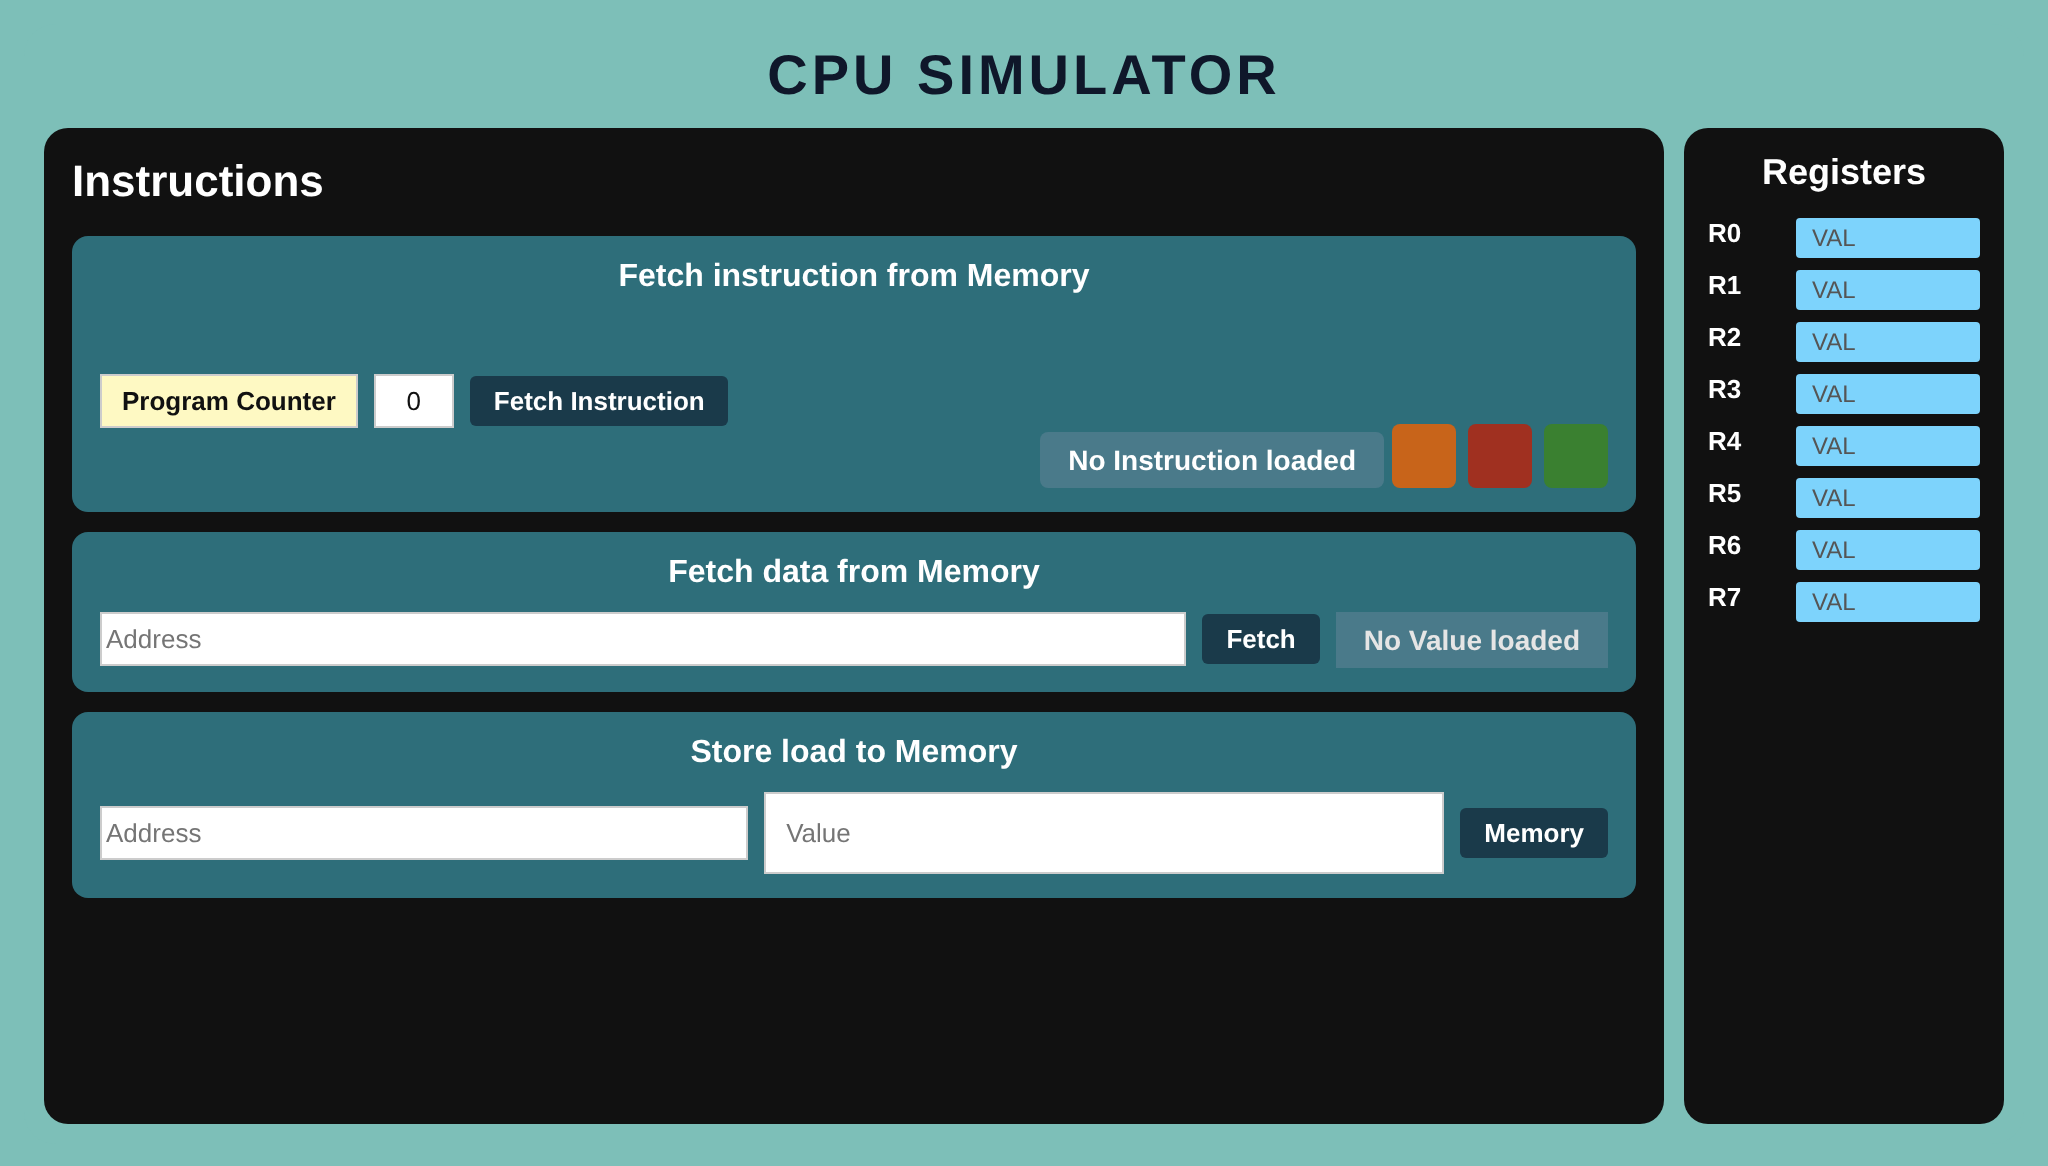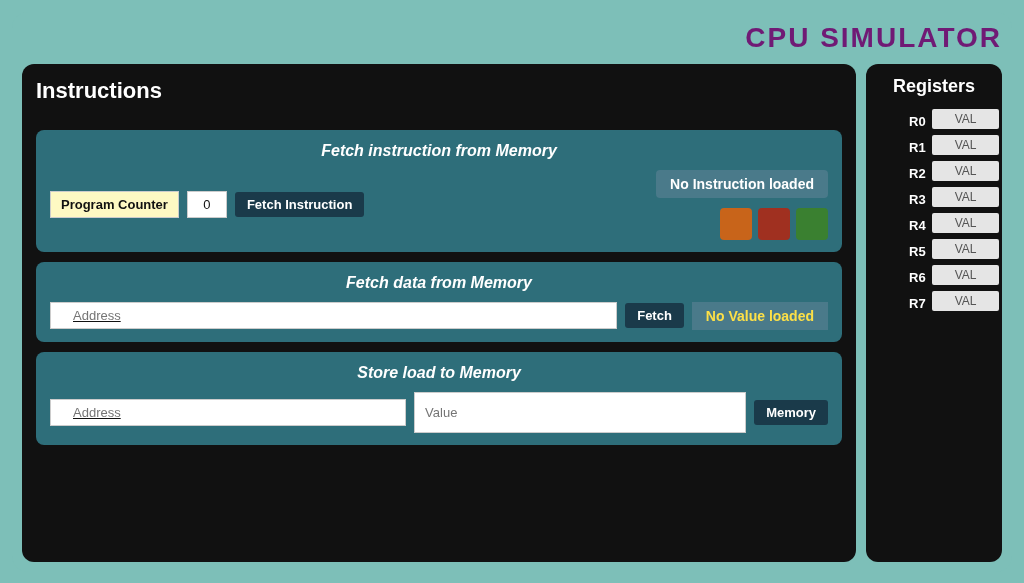--- a/index.html
+++ b/index.html
@@ -15,24 +15,24 @@
     .outer-container {
       background: #7dbfb8;
       width: 1000px;
       height: 560px;
       border-radius: 16px;
       display: flex;
       flex-direction: column;
       padding: 10px 10px 10px 10px;
     }
     .app-title {
-      text-align: right;
+      text-align: center;
       font-size: 28px;
       font-weight: 900;
-      color: #701a75;
+      color: #0f172a;
       margin-bottom: 10px;
       letter-spacing: 2px;
     }
     .main-content {
       display: flex;
       flex: 1;
       gap: 10px;
     }
     .instructions-panel {
       background: #111;
@@ -40,34 +40,33 @@
       flex: 1;
       padding: 14px;
       display: flex;
       flex-direction: column;
       gap: 10px;
     }
     .instructions-title {
       color: #fff;
       font-size: 22px;
       font-weight: 900;
-      margin-bottom: 16px;
+      margin-bottom: 4px;
     }
     .section-card {
       background: #2e6e7a;
       border-radius: 8px;
       padding: 12px 14px;
     }
     .section-header {
       text-align: center;
       color: #fff;
       font-size: 16px;
       font-weight: 900;
       margin-bottom: 10px;
-      font-style: italic;
     }
     .section-row {
       display: flex;
       align-items: center;
       gap: 8px;
     }
     .label-box {
       background: #fef9c3;
       border: 1px solid #ccc;
       padding: 5px 10px;
@@ -119,45 +118,44 @@
       margin-top: 6px;
     }
     .top-row-items {
       display: flex;
       align-items: center;
       gap: 8px;
       width: 100%;
     }
     .no-instruction-and-indicators {
       display: flex;
-      flex-direction: column;
       align-items: flex-end;
       margin-left: auto;
       gap: 4px;
+      margin-top: 48px;
     }
     .input-address {
       flex: 1;
-      padding: 5px 22px;
-      font-size: 13px;
-      border: 1px solid #ccc;
-      background: #fff;
-      color: #111;
-      text-decoration: underline;
+      padding: 5px 2px;
+      font-size: 13px;
+      border: 1px solid #ccc;
+      background: #fff;
+      color: #111;
     }
     .input-value {
       flex: 1;
       padding: 12px 10px;
       font-size: 13px;
       border: 1px solid #ccc;
       background: #fff;
       color: #111;
     }
     .no-value-box {
       background: #4a7a8a;
-      color: #fde047;
+      color: #e5e5e5;
       padding: 6px 14px;
       font-size: 14px;
       font-weight: bold;
       border-radius: 0;
     }
     .log-panel {
       background: #fff;
       border-radius: 8px;
       padding: 14px 16px;
       flex: 1;
@@ -171,50 +169,49 @@
       color: #fff;
       padding: 2px 8px;
       font-size: 13px;
       font-weight: bold;
       border-radius: 3px;
       margin: 0 3px;
     }
     .registers-panel {
       background: #111;
       border-radius: 12px;
-      width: 136px;
+      width: 160px;
       padding: 12px;
       display: flex;
       flex-direction: column;
       gap: 6px;
     }
     .registers-title {
       color: #fff;
       font-size: 18px;
       font-weight: 900;
       text-align: center;
       margin-bottom: 6px;
     }
     .register-row {
       display: flex;
-      align-items: flex-end;
-      gap: 6px;
-      margin-left: 31px;
+      align-items: flex-start;
+      gap: 22px;
     }
     .register-label {
       color: #fff;
       font-size: 13px;
       font-weight: bold;
       width: 22px;
     }
     .register-value {
-      background: #e5e5e5;
+      background: #7dd3fc;
       color: #555;
       font-size: 12px;
-      padding: 3px 23px;
+      padding: 3px 8px;
       flex: 1;
       border-radius: 2px;
     }
   </style>
 </head>
 <body>
 
 <div class="outer-container">
   <div class="app-title">CPU SIMULATOR</div>
   <div class="main-content">

